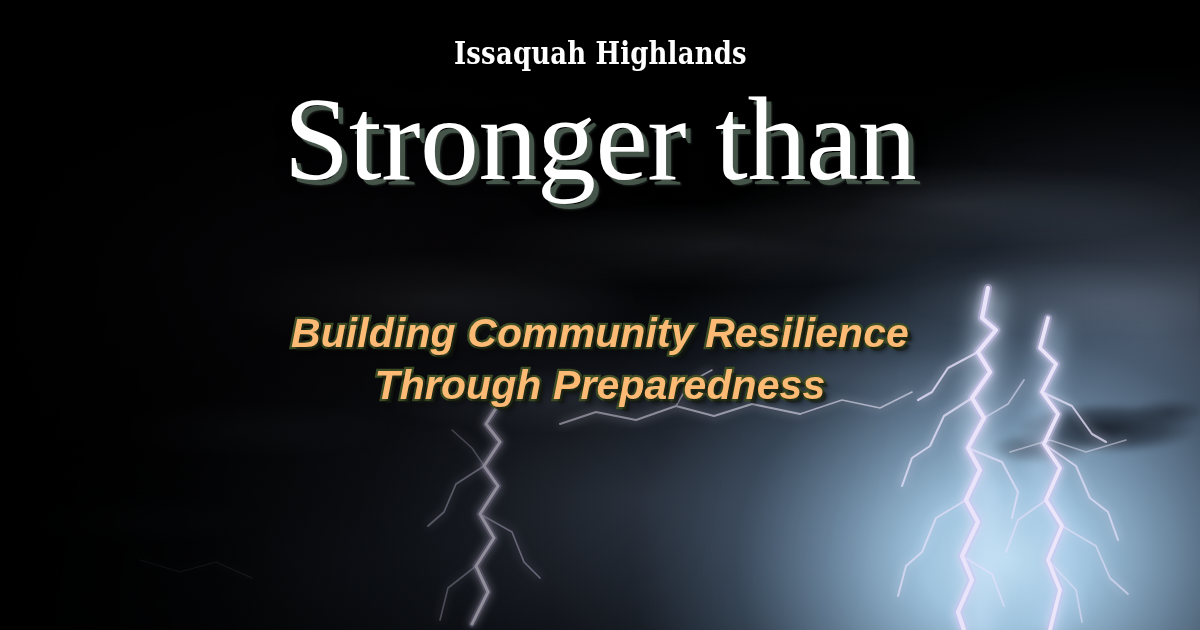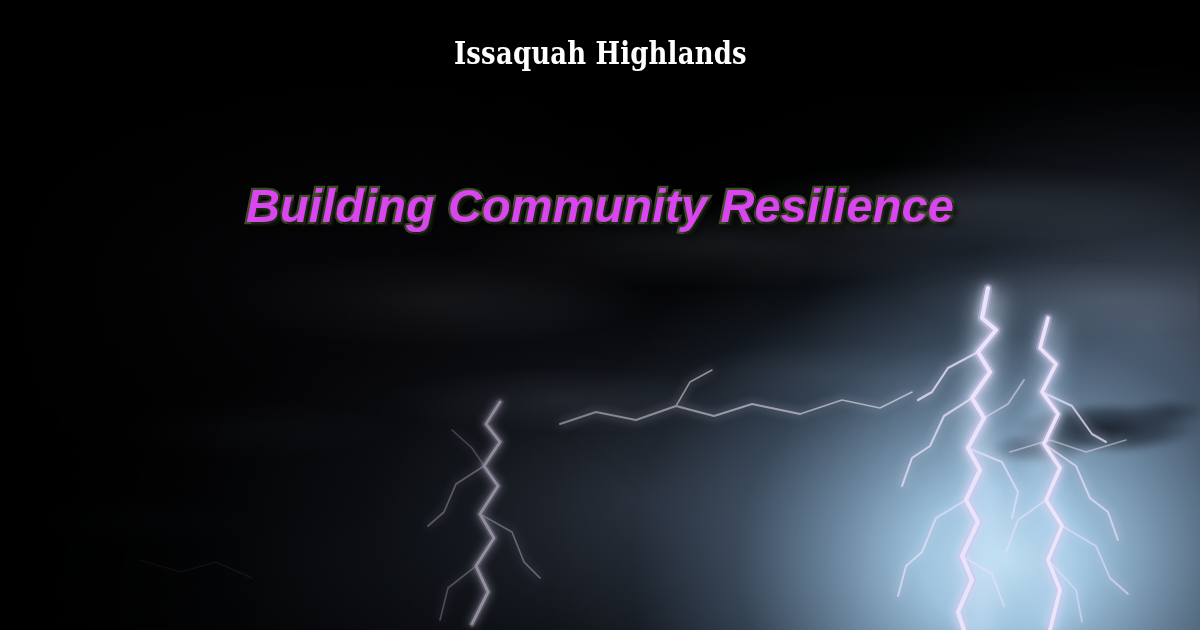--- a/index.html
+++ b/index.html
@@ -137,27 +137,27 @@
     letter-spacing: -0.5px;
     text-shadow:
        5px 5px 0px rgba(74,90,78,0.92),
        6px 6px 2px rgba(52,64,56,0.55),
        0 0 18px rgba(0,0,0,0.45);
     white-space: nowrap;
   }
   .headline .line2 { display: block; }
 
   .subhead {
-    margin-top: 14px;
+    margin-top: 30px;
     font-family: "Liberation Sans", "DejaVu Sans", sans-serif;
     font-weight: 700;
     font-style: italic;
-    font-size: 47px;
+    font-size: 41px;
     line-height: 1.27;
-    color: #d946ef;
+    color: #fdba74;
     letter-spacing: 0.1px;
     -webkit-text-stroke: 4.5px #3c4d25;
     paint-order: stroke fill;
     text-shadow:
        4px 4px 0px rgba(20,26,14,0.55),
        5px 5px 4px rgba(0,0,0,0.40);
     white-space: nowrap;
   }
   .subhead .sline { display: block; }
 </style>
@@ -238,20 +238,22 @@
   </svg>
 
   <div class="bg-layer bg-vignette"></div>
   <div class="bg-layer bg-grain"></div>
 
   <div class="content">
 
     <div class="brand-logo">Issaquah Highlands</div>
 
     <h1 class="headline">
+      <span>Stronger than</span>
     </h1>
 
     <div class="subhead">
       <span class="sline">Building Community Resilience</span>
+      <span class="sline">Through Preparedness</span>
     </div>
 
   </div>
 </div>
 
 </body></html>

